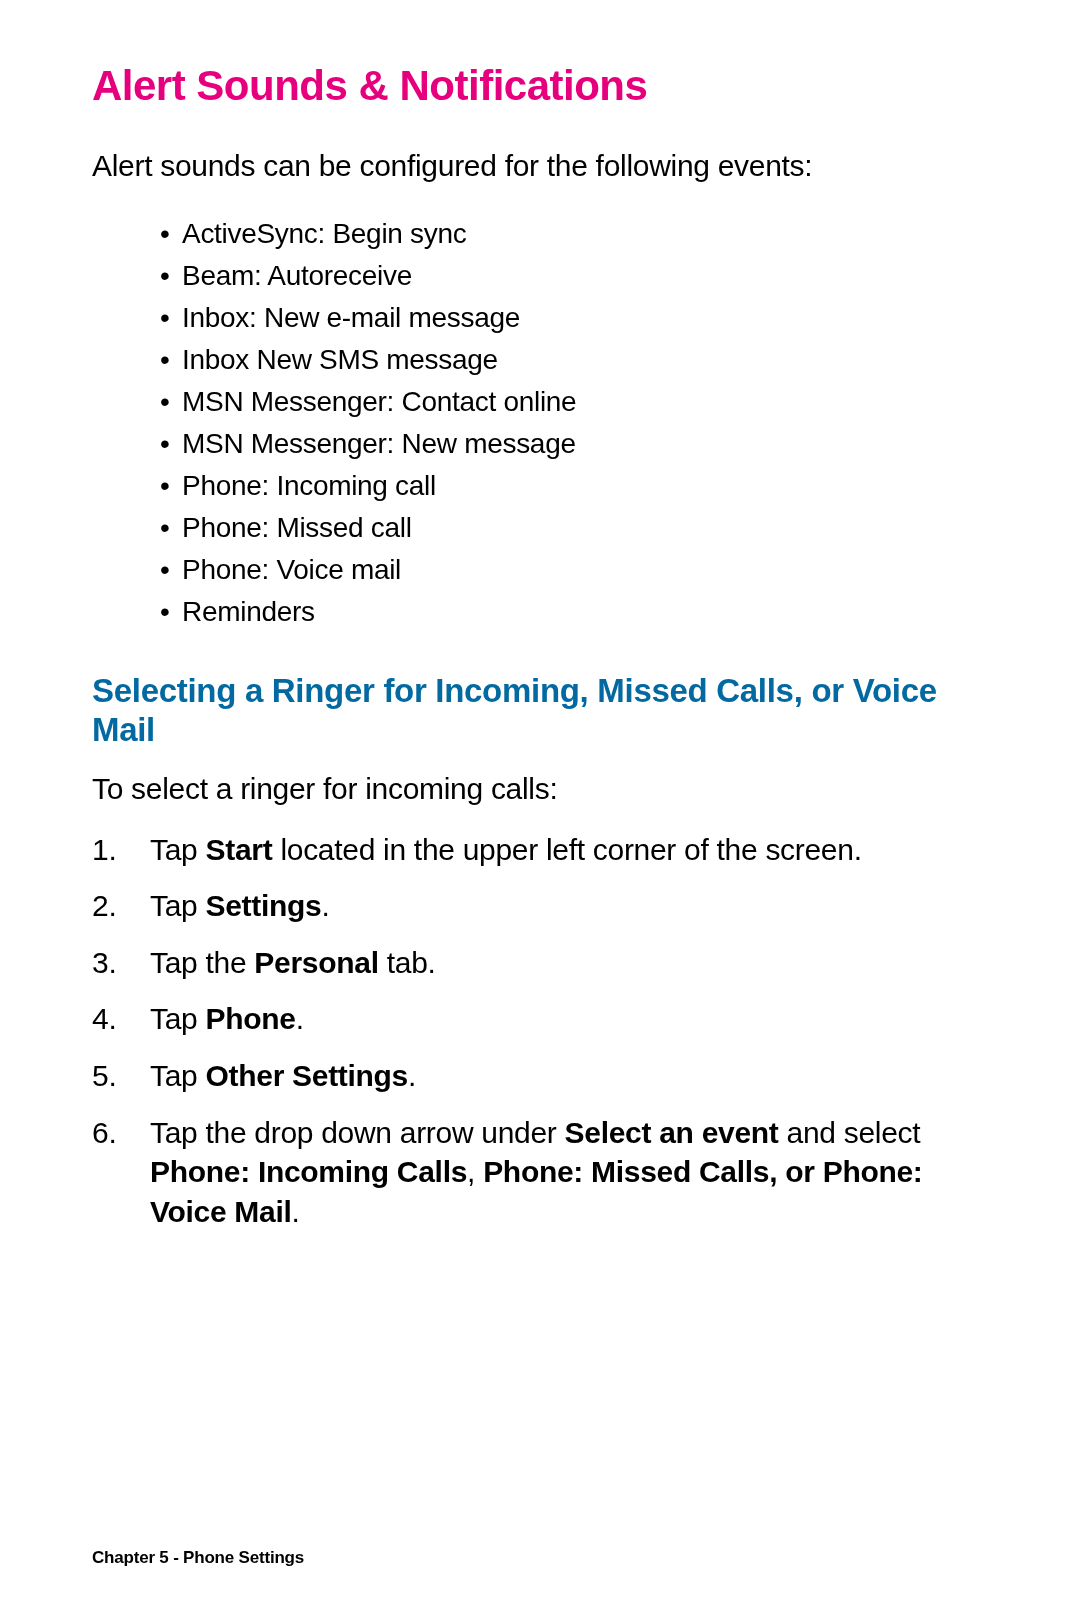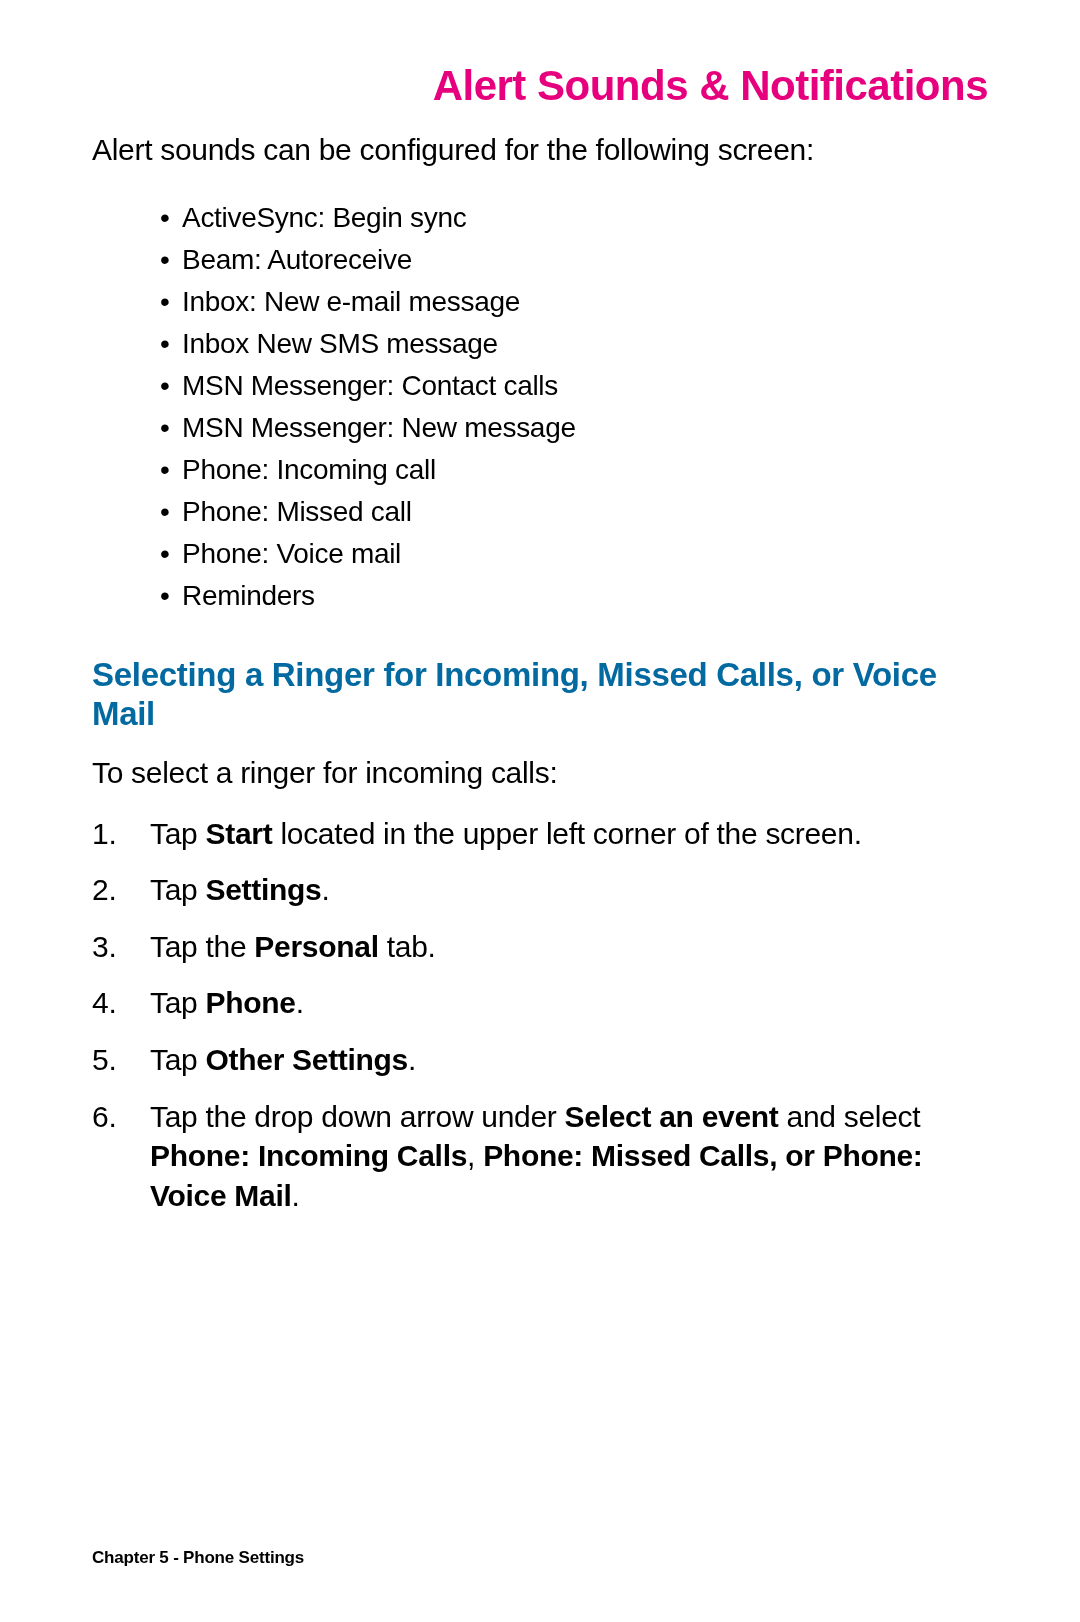--- a/index.html
+++ b/index.html
@@ -14,23 +14,22 @@
       font-family: "Helvetica Neue", Helvetica, Arial, sans-serif;
       color: #000000;
       padding: 62px 92px 0 92px;
       position: relative;
     }
     .main-title {
       color: #e6007e;
       font-size: 42px;
       font-weight: bold;
       letter-spacing: -0.5px;
-      margin-bottom: 20px;
+      margin-bottom: 36px;
       font-family: "Helvetica Neue", Helvetica, Arial, sans-serif;
-      text-align: right;
     }
     .intro-text {
       font-size: 30px;
       font-weight: 400;
       margin-bottom: 26px;
       line-height: 1.35;
       letter-spacing: -0.3px;
     }
     .bullet-list {
       list-style: none;
@@ -93,28 +92,28 @@
       line-height: 1.4;
       letter-spacing: -0.2px;
       font-weight: bold;
     }
   </style>
 </head>
 <body>
 
 <h1 class="main-title">Alert Sounds &amp; Notifications</h1>
 
-<p class="intro-text">Alert sounds can be configured for the following screen:</p>
+<p class="intro-text">Alert sounds can be configured for the following events:</p>
 
 <ul class="bullet-list">
   <li>ActiveSync: Begin sync</li>
   <li>Beam: Autoreceive</li>
   <li>Inbox: New e-mail message</li>
   <li>Inbox New SMS message</li>
-  <li>MSN Messenger: Contact calls</li>
+  <li>MSN Messenger: Contact online</li>
   <li>MSN Messenger: New message</li>
   <li>Phone: Incoming call</li>
   <li>Phone: Missed call</li>
   <li>Phone: Voice mail</li>
   <li>Reminders</li>
 </ul>
 
 <h2 class="sub-title">Selecting a Ringer for Incoming, Missed Calls, or Voice Mail</h2>
 
 <p class="sub-intro">To select a ringer for incoming calls:</p>

